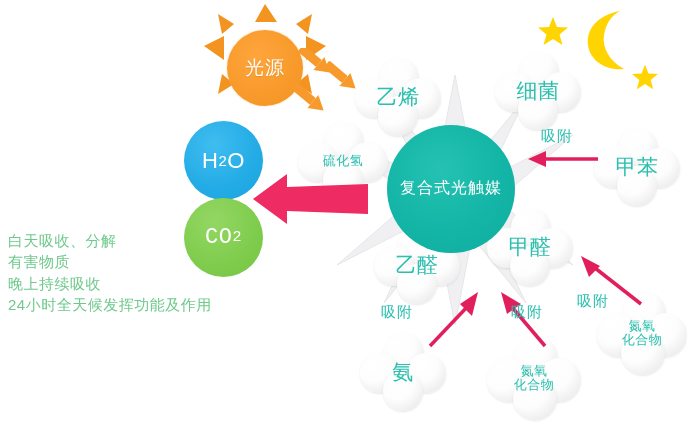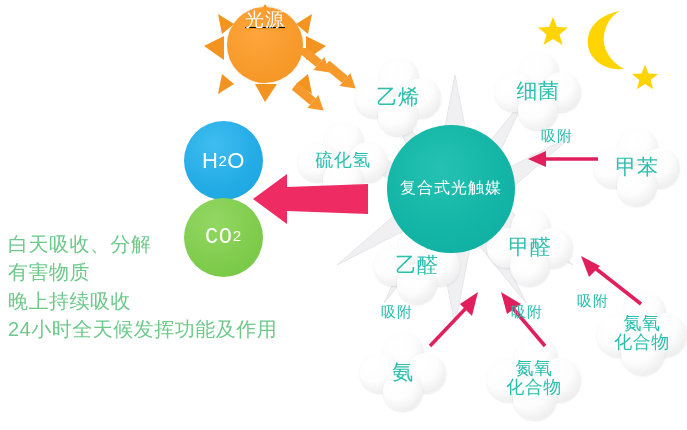--- a/index.html
+++ b/index.html
@@ -18,26 +18,26 @@
     overflow: hidden;
   }
 
   
   .abs { position: absolute; }
 
   
   #sun-group { left: 196px; top: 2px; width: 140px; height: 104px; }
   #sun-core {
     position: absolute;
-    left: 31px; top: 5px;
+    left: 31px; top: 28px;
     width: 76px; height: 76px;
     border-radius: 50%;
     background: radial-gradient(circle at 40% 35%, #ffa53c 0%, #f79a2b 60%, #f2941f 100%);
     box-shadow: 0 0 2px rgba(242,148,31,.45);
-    display: flex; align-items: flex-start; justify-content: center; text-decoration: underline;
+    display: flex; align-items: center; justify-content: center;
   }
   #sun-label {
     color: #ffffff;
     font-size: 19px;
     letter-spacing: 1px;
     font-weight: 500;
     text-shadow: 0 1px 1px rgba(200,110,0,.35);
   }
 
   
@@ -91,21 +91,21 @@
     align-items: center; justify-content: center;
     color: #2bbfae;
     font-size: 21px;
     line-height: 1.08;
     letter-spacing: .5px;
     text-align: center;
     z-index: 3;
     pointer-events: none;
     text-shadow: 0 1px 0 rgba(255,255,255,.7);
   }
-  .cloud .cloud-label.small { font-size: 18px; text-align: right; }
+  .cloud .cloud-label.small { font-size: 13px; text-align: right; }
 
   
   .molecule {
     position: absolute;
     border-radius: 50%;
     display: flex; align-items: center; justify-content: center;
     color: #ffffff;
     font-size: 22px;
     letter-spacing: .5px;
   }
@@ -149,21 +149,21 @@
 
   
   #moon { left: 576px; top: 9px; width: 60px; height: 64px; }
   .star { position: absolute; }
 
   
   #left-text {
     left: 8px; top: 230px;
     width: 300px;
     color: #6ec98b;
-    font-size: 20px;
+    font-size: 15px;
     line-height: 1.42;
     letter-spacing: .5px;
   }
   #left-text .line { white-space: nowrap; }
 </style>
 </head>
 <body>
 
 <div id="stage">
 

